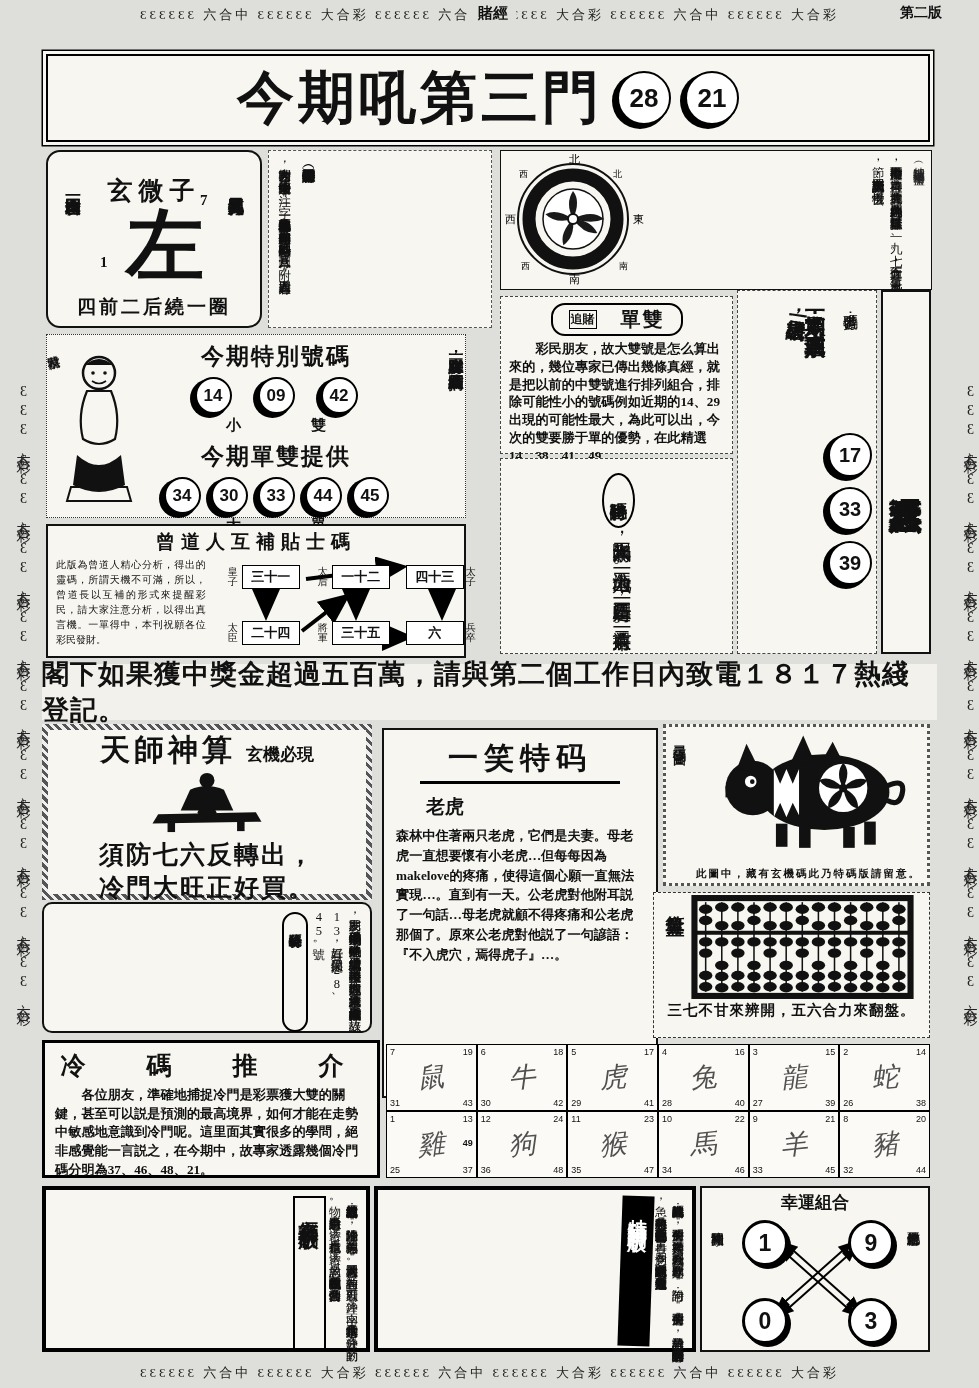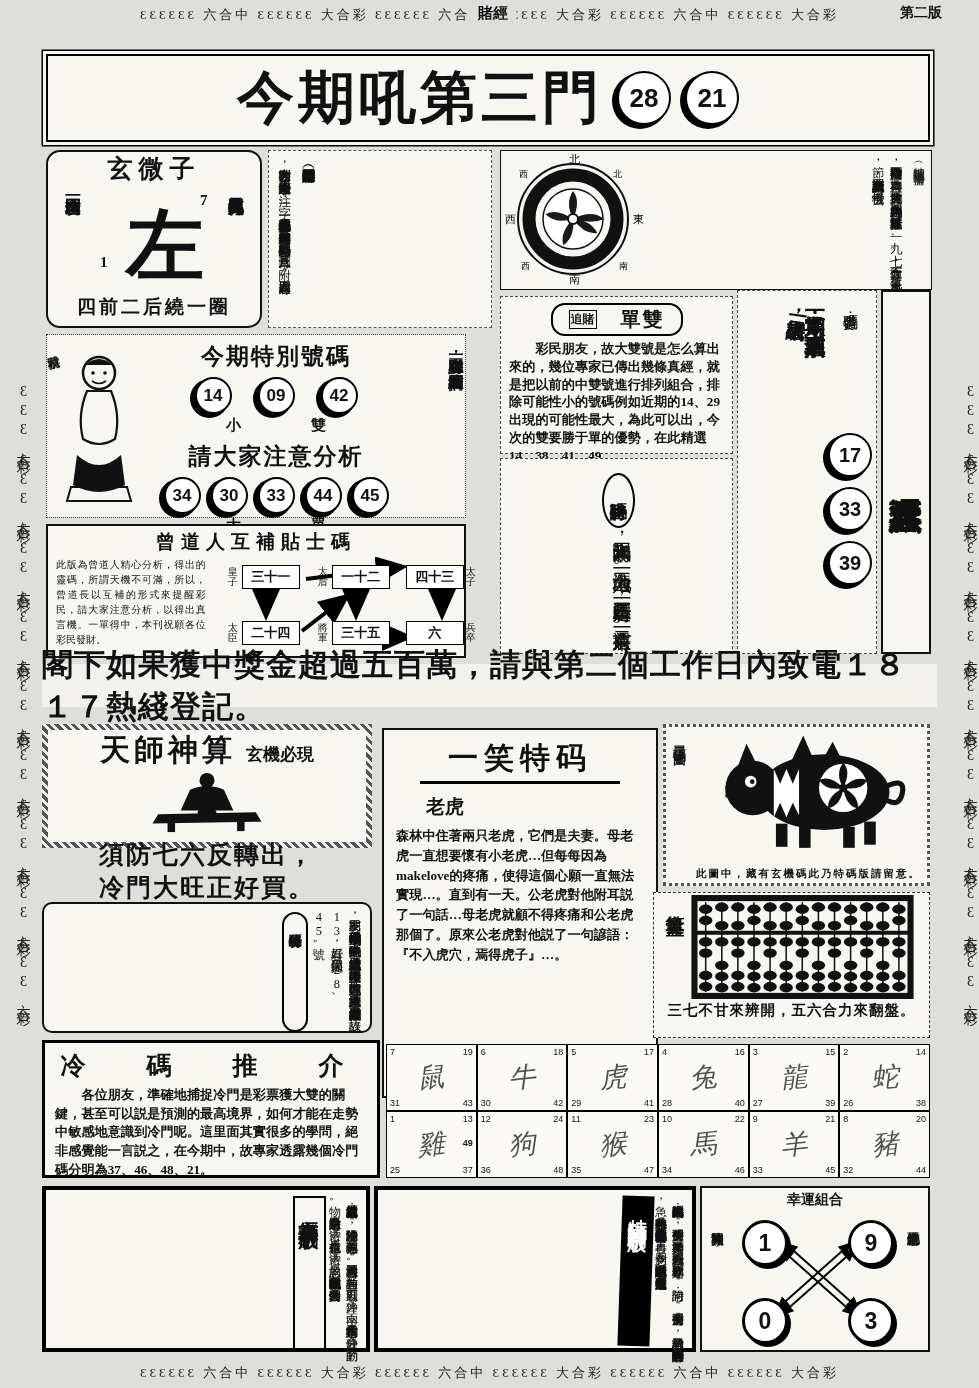--- a/index.html
+++ b/index.html
@@ -22,21 +22,21 @@
   .ball{display:inline-flex;align-items:center;justify-content:center;border:2.5px solid #000;border-radius:50%;
         background:#fff;font-weight:bold;font-family:"Liberation Sans","DejaVu Sans",sans-serif;
         box-shadow:-4px 3px 0 1px #000;}
   
   .masthead{left:46px;top:54px;width:884px;height:88px;border:2px solid #000;box-shadow:0 0 0 3px #f7f6f1,0 0 0 4.5px #000;
             display:flex;align-items:center;justify-content:center;gap:14px;}
   .masthead .htext{font-size:57px;font-weight:bold;letter-spacing:4px;}
   .masthead .ball{width:50px;height:50px;font-size:26px;}
   
   .boxA{left:46px;top:150px;width:216px;height:178px;border-radius:14px;border-width:2px;}
-  .boxA .title{text-align:center;font-size:25px;font-weight:bold;letter-spacing:6px;margin-top:0;}
+  .boxA .title{text-align:center;font-size:25px;font-weight:bold;letter-spacing:6px;margin-top:22px;}
   .boxA .side{position:absolute;top:34px;font-size:16px;font-weight:bold;height:130px;}
   .boxA .sideL{left:14px;} .boxA .sideR{right:14px;}
   .boxA .big{position:absolute;left:78px;top:42px;font-size:78px;font-weight:bold;}
   .boxA .n7{position:absolute;left:152px;top:40px;font-size:15px;font-weight:bold;}
   .boxA .n1{position:absolute;left:52px;top:102px;font-size:15px;font-weight:bold;}
   .boxA .bot{position:absolute;bottom:6px;width:100%;text-align:center;font-size:19px;font-weight:bold;letter-spacing:3px;}
   
   .boxB{left:268px;top:150px;width:224px;height:178px;border:1.5px dashed #555;padding:8px 6px;}
   .boxB .inner{height:100%;font-size:12.5px;line-height:1.42;}
   .boxB .btitle{font-weight:bold;font-size:13px;margin-left:6px;}
@@ -82,24 +82,24 @@
   .boxE{left:46px;top:524px;width:420px;height:134px;border-width:2px;}
   .boxE .etitle{text-align:center;font-size:19px;font-weight:bold;letter-spacing:6px;margin-top:3px;}
   .boxE .erow{display:flex;}
   .boxE .intro{width:152px;font-size:10px;line-height:1.5;padding:2px 4px 2px 8px;text-align:justify;}
   .fc{position:relative;width:258px;height:104px;margin-top:2px;}
   .fcn{position:absolute;display:flex;align-items:center;gap:2px;}
   .fcn .role{font-size:10px;width:12px;line-height:1.05;}
   .fcn .nbox{border:1.5px solid #000;background:#fff;padding:2px 6px;font-size:13px;font-weight:bold;min-width:44px;text-align:center;}
   .fcarrows{position:absolute;left:0;top:0;}
   
-  .banner{position:absolute;left:42px;top:664px;width:895px;height:43px;display:flex;align-items:center;justify-content:center;
-          font-size:31px;font-weight:900;font-family:"Liberation Sans","DejaVu Sans",sans-serif;letter-spacing:1px;background:#f2f1ec;}
-  
-  .boxJ{left:42px;top:724px;width:330px;height:124px;border:6px solid;border-image:repeating-linear-gradient(45deg,#555 0 3px,#eee 3px 6px) 6;
+  .banner{position:absolute;left:42px;top:664px;width:895px;height:56px;display:flex;align-items:center;justify-content:center;
+          font-size:27px;font-weight:900;font-family:"Liberation Sans","DejaVu Sans",sans-serif;letter-spacing:1px;background:#f2f1ec;}
+  
+  .boxJ{left:42px;top:724px;width:330px;height:176px;border:6px solid;border-image:repeating-linear-gradient(45deg,#555 0 3px,#eee 3px 6px) 6;
         background:#f7f6f1;text-align:center;}
   .boxJ .jt{font-size:30px;font-weight:bold;letter-spacing:4px;display:inline;}
   .boxJ .jst{font-size:17px;font-weight:bold;display:inline;margin-left:6px;}
   .boxJ .poem{font-size:25px;font-weight:bold;letter-spacing:2px;line-height:1.3;margin-top:2px;}
   
   .boxK{left:42px;top:902px;width:330px;height:131px;border-radius:10px;border-width:2px;display:flex;justify-content:flex-end;padding:6px;}
   .boxK .badge{border:2.5px solid #000;border-radius:16px;padding:10px 2px;font-size:13px;font-weight:bold;height:96px;margin:2px 2px 0 8px;}
   .boxK .body{font-size:12.5px;line-height:1.45;height:115px;}
   
   .boxL{left:382px;top:728px;width:276px;height:370px;border-width:2px;padding:8px 12px;}
@@ -130,21 +130,21 @@
   .zanimal{position:absolute;left:50%;top:50%;transform:translate(-50%,-52%) rotate(-6deg);font-size:27px;color:#333;
            font-style:italic;opacity:.85;}
   
   .boxP{left:42px;top:1186px;width:328px;height:166px;border:4px solid #000;display:flex;justify-content:flex-end;padding:6px;}
   .boxP .ptitle{border:2.5px solid #000;padding:6px 1px;font-size:20px;font-weight:900;height:140px;margin-left:8px;letter-spacing:2px;}
   .boxP .pbody,.boxQ .pbody{font-size:12px;line-height:1.42;height:146px;}
   .boxQ{left:374px;top:1186px;width:322px;height:166px;border:4px solid #000;display:flex;justify-content:flex-end;padding:6px;}
   .boxQ .qtitle{background:#000;color:#fff;padding:8px 3px;font-size:19px;font-weight:900;height:134px;margin-left:8px;letter-spacing:3px;transform:rotate(2deg);}
   
   .boxR{left:700px;top:1186px;width:230px;height:166px;border-width:2px;}
-  .boxR .rt{text-align:center;font-size:14px;font-weight:900;font-family:"Liberation Sans","DejaVu Sans",sans-serif;margin-top:3px;}
+  .boxR .rt{text-align:center;font-size:17px;font-weight:900;font-family:"Liberation Sans","DejaVu Sans",sans-serif;margin-top:3px;}
   .boxR .side{position:absolute;top:34px;font-size:13px;height:120px;}
   .boxR .sL{left:6px;} .boxR .sR{right:6px;}
   .lucky{position:absolute;left:38px;top:30px;width:156px;height:128px;}
   .lnum{position:absolute;width:40px;height:40px;border:3px solid #000;border-radius:50%;background:#fff;
         display:flex;align-items:center;justify-content:center;font-size:23px;font-weight:bold;
         font-family:"Liberation Sans","DejaVu Sans",sans-serif;box-shadow:3px 3px 0 0 #000;}
   .ln0{left:2px;top:2px;} .ln1{right:2px;top:2px;} .ln2{left:2px;bottom:2px;} .ln3{right:2px;bottom:2px;}
 </style>
 </head>
 <body>
@@ -260,21 +260,21 @@
       <div class="mtitle">今期特別號碼</div>
       <div class="brow">
         <span class="ball">14</span>
         <span class="ball">09</span>
         <span class="ball">42</span>
       </div>
       <div class="lbl">
         <span>小</span>
         <span>雙</span>
       </div>
-      <div class="mtitle">請大家注意分析</div>
+      <div class="mtitle">今期單雙提供</div>
       <div class="brow2">
         <span class="ball">34</span>
         <span class="ball">30</span>
         <span class="ball">33</span>
         <span class="ball">44</span>
         <span class="ball">45</span>
       </div>
       <div class="lbl">
         <span>大</span>
         <span>單</span>

